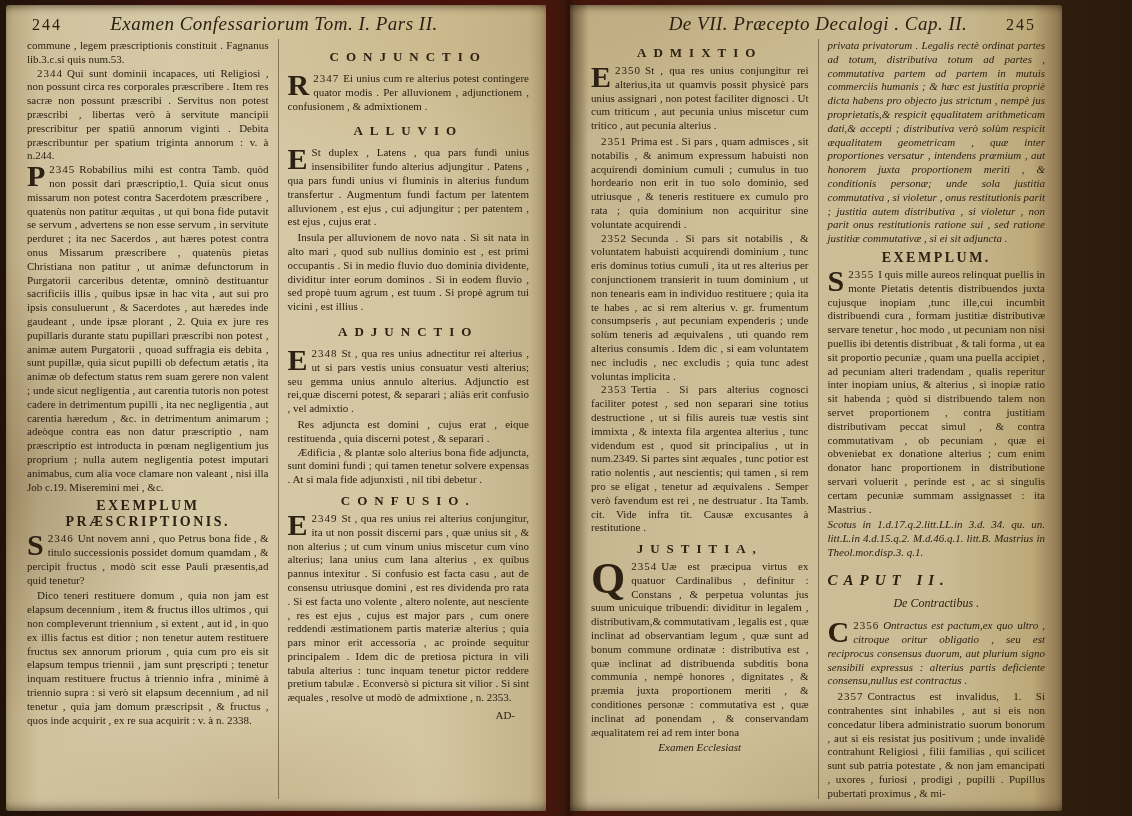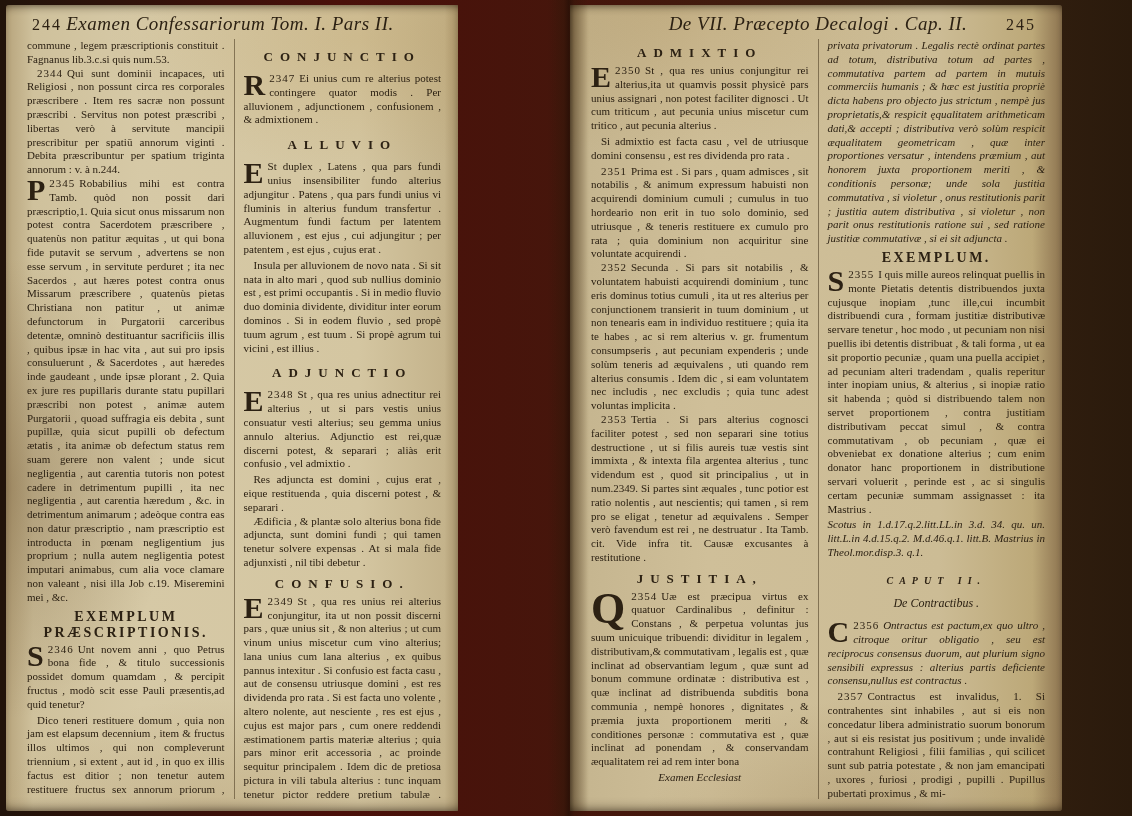--- a/index.html
+++ b/index.html
@@ -6,21 +6,21 @@
   body{
     width:1132px;height:816px;overflow:hidden;position:relative;
     background:linear-gradient(90deg,#21130a 0%,#4a100a 30%,#45170c 55%,#3a2412 80%,#2a1a0c 100%);
     font-family:"Liberation Serif","DejaVu Serif",serif;
   }
   .page{
     position:absolute;top:5px;height:806px;overflow:hidden;
     color:#2c2113;
   }
   .page.left{
-    left:6px;width:452px;border-radius:3px 1px 1px 3px;
+    left:6px;width:540px;border-radius:3px 1px 1px 3px;
     background:
       radial-gradient(420px 220px at 78% 4%, rgba(170,128,52,.18), rgba(0,0,0,0) 60%),
       radial-gradient(300px 420px at 0% 60%, rgba(92,64,30,.30), rgba(0,0,0,0) 55%),
       radial-gradient(360px 200px at 45% 101%, rgba(140,110,60,.22), rgba(0,0,0,0) 60%),
       linear-gradient(90deg,#b7a47c 0%,#cfc19c 6%,#d6c9a6 30%,#d4c6a1 78%,#c4b38b 97%,#a8946c 100%);
     box-shadow:inset 0 6px 10px -6px rgba(30,18,6,.8), inset 0 -8px 12px -8px rgba(30,18,6,.8);
   }
   .page.right{
     left:570px;width:492px;border-radius:1px 3px 3px 1px;
     background:
@@ -45,21 +45,21 @@
   p.ind{text-indent:10px;}
   p.gap{margin-top:2px;}
   h3{margin:4px 0 2px 0;font-weight:bold;text-align:center;font-size:14px;letter-spacing:2.5px;line-height:16px;}
   h2{margin:8px 0 6px 0;font-weight:bold;text-align:center;font-size:13px;letter-spacing:7px;line-height:19px;}
   h2.tight{margin:4px 0 2px 0;}
   .secnum{letter-spacing:1px;margin-right:4px;}
   .dropcap{float:left;font-size:30px;line-height:24px;font-weight:bold;padding:1px 4px 0 0;}
   .dropcap.big{font-size:44px;line-height:36px;padding-right:6px;}
   .ital{font-style:italic;}
   .citation{font-style:italic;margin-top:2px;}
-  .caput{margin:14px 0 4px 0;text-align:center;font-style:italic;font-weight:bold;font-size:10px;letter-spacing:6px;}
+  .caput{margin:14px 0 4px 0;text-align:left;font-style:italic;font-weight:bold;font-size:15px;letter-spacing:6px;}
   .caput-sub{text-align:center;font-style:italic;font-size:12px;margin:10px 0 8px 0;}
   .catchline{display:flex;justify-content:flex-end;padding-right:14px;margin-top:4px;}
   .sigline{display:flex;align-items:baseline;margin-top:2px;}
   .sigline .sig{flex:1;text-align:center;font-style:italic;}
   .botline{display:flex;align-items:flex-end;margin-top:1px;}
   .botline .q3{flex:1;text-align:center;letter-spacing:4px;font-size:13px;}
   .botline .cw{width:40px;text-align:right;}
 </style>
 </head>
 <body>
@@ -103,21 +103,20 @@
   <div class="page right">
     <div class="page-head">
       <span class="edge"></span>
       <span class="running">De VII. Præcepto Decalogi . Cap. II.</span>
       <span class="pagenum">245</span>
     </div>
     <div class="cols">
       <div class="col first">
         <h2 class="tight">ADMIXTIO</h2>
         <p><span class="secnum">2350</span><span class="dropcap">E</span><span>St , qua res unius conjungitur rei alterius,ita ut quamvis possit physicè pars unius assignari , non potest faciliter dignosci . Ut cum triticum , aut pecunia unius miscetur cum tritico , aut pecunia alterius .</span></p>
-        <p class="ind gap">Si admixtio est facta casu , vel de utriusque domini consensu , est res dividenda pro rata .</p>
         <p class="ind gap"><span class="secnum">2351</span><span>Prima est . Si pars , quam admisces , sit notabilis , &amp; animum expressum habuisti non acquirendi dominium cumuli ; cumulus in tuo hordeario non erit in tuo solo dominio, sed utriusque , &amp; teneris restituere ex cumulo pro rata ; quia dominium non acquiritur sine voluntate acquirendi .</span></p>
         <p class="ind"><span class="secnum">2352</span><span>Secunda . Si pars sit notabilis , &amp; voluntatem habuisti acquirendi dominium , tunc eris dominus totius cumuli , ita ut res alterius per conjunctionem transierit in tuum dominium , ut non tenearis eam in individuo restituere ; quia ita te habes , ac si rem alterius v. gr. frumentum consumpseris , aut pecuniam expenderis ; unde solùm teneris ad æquivalens , uti quando rem alterius consumis . Idem dic , si eam voluntatem nec includis , nec excludis ; quia tunc adest voluntas implicita .</span></p>
         <p class="ind"><span class="secnum">2353</span><span>Tertia . Si pars alterius cognosci faciliter potest , sed non separari sine totius destructione , ut si filis aureis tuæ vestis sint immixta , &amp; intexta fila argentea alterius , tunc videndum est , quod sit principalius , ut in num.2349. Si partes sint æquales , tunc potior est ratio nolentis , aut nescientis; qui tamen , si rem pro se eligat , tenetur ad æquivalens . Semper verò favendum est rei , ne destruatur . Ita Tamb. cit. Vide infra tit. Causæ excusantes à restitutione .</span></p>
         <h2 class="tight">JUSTITIA,</h2>
         <p><span class="secnum">2354</span><span class="dropcap big">Q</span><span>Uæ est præcipua virtus ex quatuor Cardinalibus , definitur : Constans , &amp; perpetua voluntas jus suum unicuique tribuendi: dividitur in legalem , distributivam,&amp; commutativam , legalis est , quæ inclinat ad observantiam legum , quæ sunt ad bonum commune ordinatæ : distributiva est , quæ inclinat ad distribuenda subditis bona communia , nempè honores , dignitates , &amp; præmia juxta proportionem meriti , &amp; conditiones personæ : commutativa est , quæ inclinat ad ponendam , &amp; conservandam æqualitatem rei ad rem inter bona</span></p>
         <div class="sigline">
             <span class="sig">Examen Ecclesiast</span>
           </div>
       </div>
       <div class="col">

